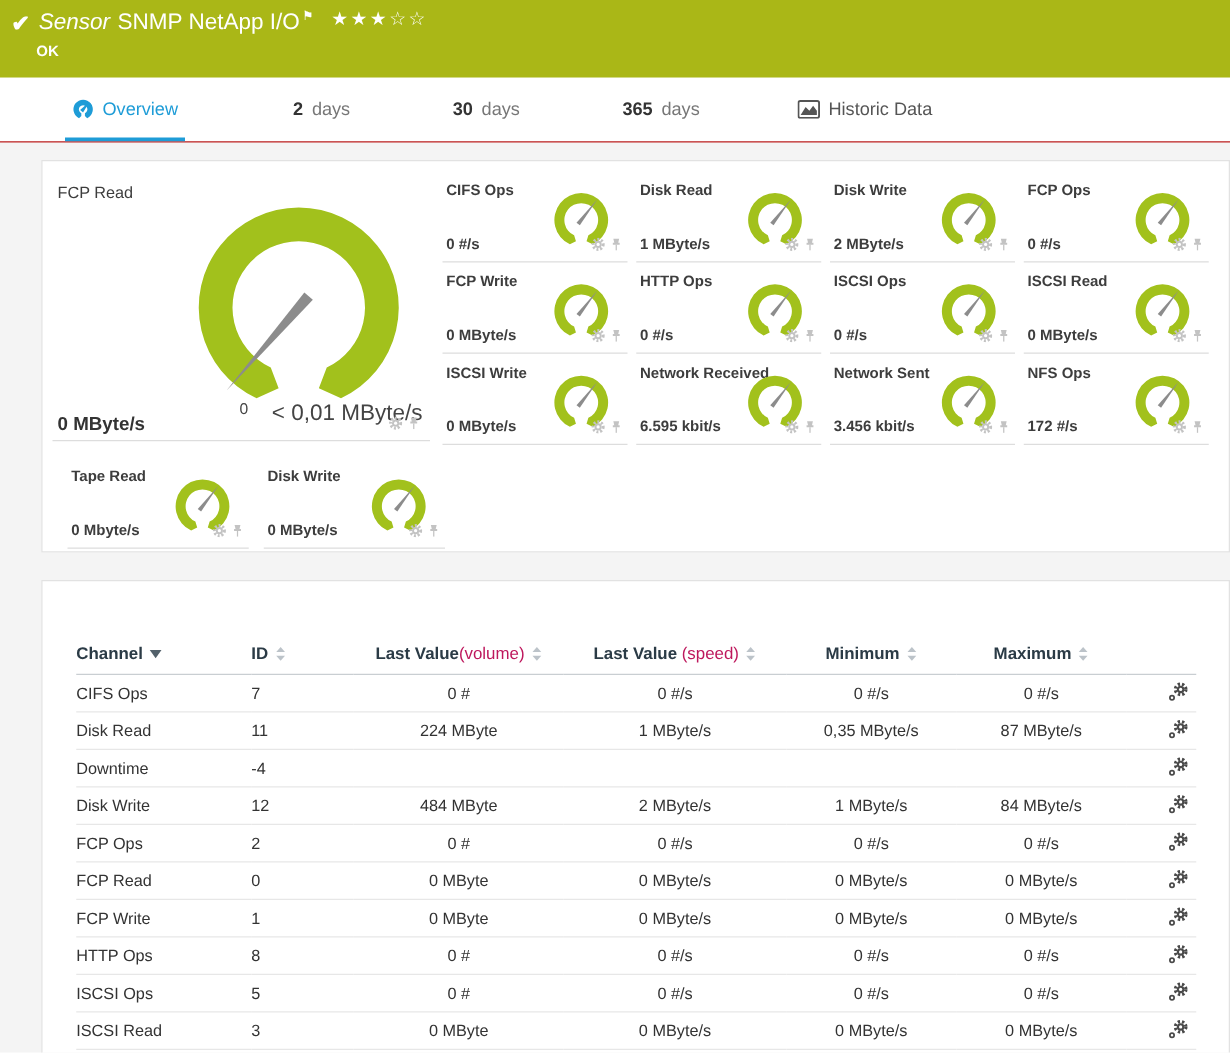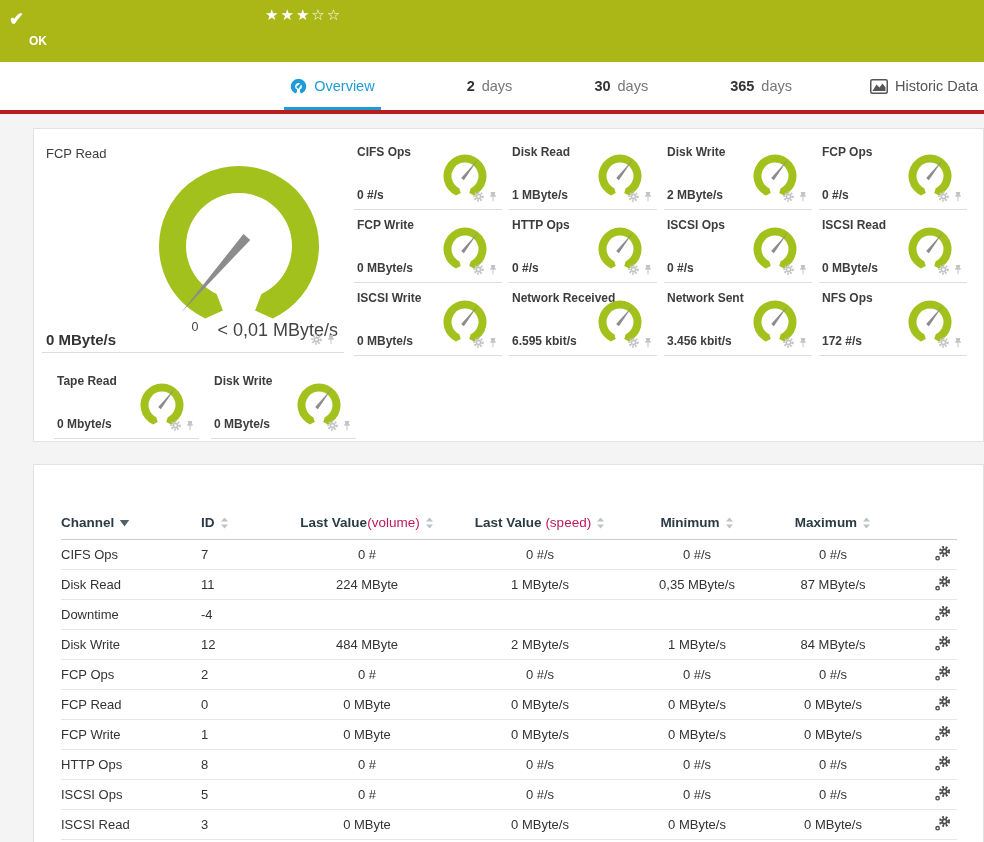--- a/index.html
+++ b/index.html
@@ -14,21 +14,21 @@
   
   .hdr { height:62px; background:#aab717; position:relative; color:#fff; }
   .hdr .check { position:absolute; left:9px; top:8px; font-size:18px; font-weight:bold; }
   .hdr .titleline { position:absolute; left:31px; top:7px; font-size:18px; white-space:nowrap; }
   .hdr .titleline .prefix { font-style:italic; margin-right:6px; }
   .hdr .flag { font-size:10px; vertical-align:super; margin-left:2px; }
   .hdr .stars { position:absolute; left:265px; top:6px; font-size:15px; letter-spacing:2px; cursor:pointer; }
   .hdr .status { position:absolute; left:29px; top:34px; font-size:12px; font-weight:bold; }
 
   
-  .tabbar { height:52px; background:#fff; border-bottom:4px solid #b91c1c; display:flex; align-items:stretch;justify-content:flex-end; }
+  .tabbar { height:52px; background:#fff; border-bottom:1px solid #b91c1c; display:flex; align-items:stretch; }
   .tab { display:flex; align-items:center; gap:7px; font-size:14.5px; color:#555;
          border-bottom:3px solid transparent; padding:3px 6px 0 6px; cursor:pointer; white-space:nowrap; }
   .tab svg { display:block; }
   .tab .num { font-weight:bold; color:#333; }
   .tab .word { color:#777; }
   .tab.active { color:#1e9cd7; border-bottom-color:#1e9cd7; }
   .tab.active .icn { color:#1e9cd7; }
   .tab .icn { color:#555; display:flex; align-items:center; }
 
   
@@ -71,20 +71,23 @@
   .col-max { width:136px; text-align:center; }
   .col-set { width:56px;  text-align:right; }
   .sorticon { display:inline-block; vertical-align:middle; margin-left:5px; }
   .rowgear { display:inline-block; cursor:pointer; color:#4a4a4a; padding-right:6px; }
 </style>
 </head>
 <body>
 
 <div class="hdr">
   <span class="check">✔</span>
+  <div class="titleline">
+    <span class="prefix">Sensor</span><span>SNMP NetApp I/O</span><span class="flag">⚑</span>
+  </div>
   <div class="stars">★★★☆☆</div>
   <div class="status">OK</div>
 </div>
 
 <div class="tabbar" id="tabbar">
     <div class="tab active" style="margin-left: 52px;">
       <span class="icn">
         <svg width="17" height="17" viewBox="0 0 18 18">
           <path d="M 5.534530253726267 16.43172385370053 A 8.2 8.2 0 1 1 12.465469746273735 16.43172385370053 L 10.527032366104875 14.698962375105502 L 10.52142574226652 12.26270803333194 A 3.6 3.6 0 1 0 7.478574257733483 12.26270803333194 L 7.47296763389513 14.698962375105502 Z" fill="currentColor"></path>
           <polygon points="14.527973443304237,2.4120177891767893 8.940095889617286,11.560549061736419 6.488753671636557,9.503628710739493" fill="currentColor"></polygon>

